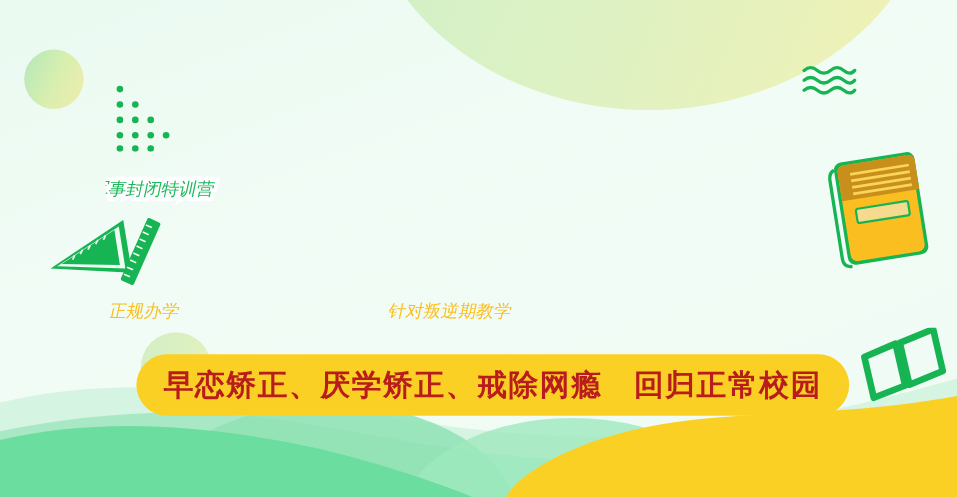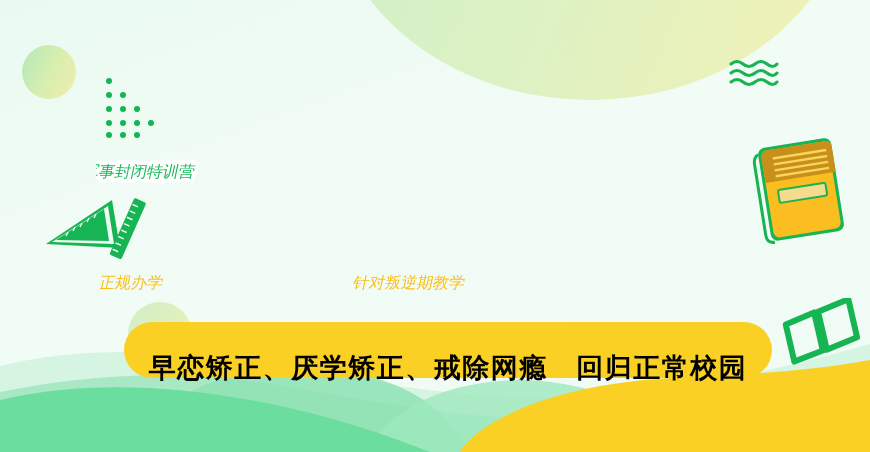--- a/index.html
+++ b/index.html
@@ -125,27 +125,27 @@
     left: 124px;
     top: 322px;
     width: 648px;
     height: 56px;
     background: #FBD024;
     border-radius: 28px;
   }
   .pill-text {
     position: absolute;
     left: 124px;
-    top: 340px;
+    top: 322px;
     width: 648px;
     height: 56px;
     display: flex;
     align-items: center;
     justify-content: center;
-    color: #000000;
+    color: #b91c1c;
     font-weight: bold;
     font-size: 27px;
     letter-spacing: 1.5px;
     white-space: nowrap;
   }
 </style>
 </head>
 <body>
 
 <div id="banner">

